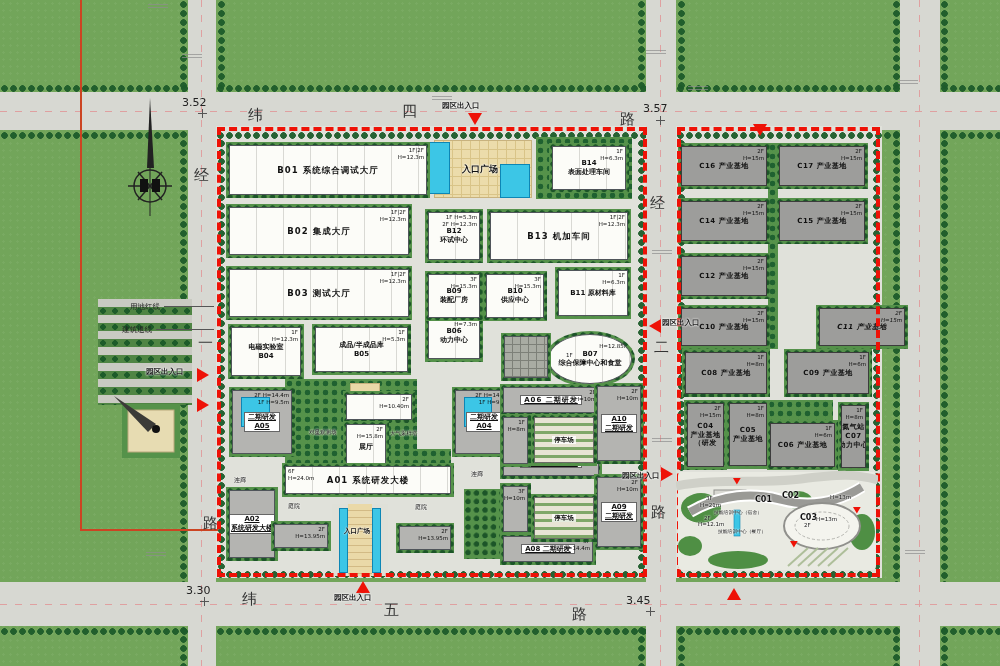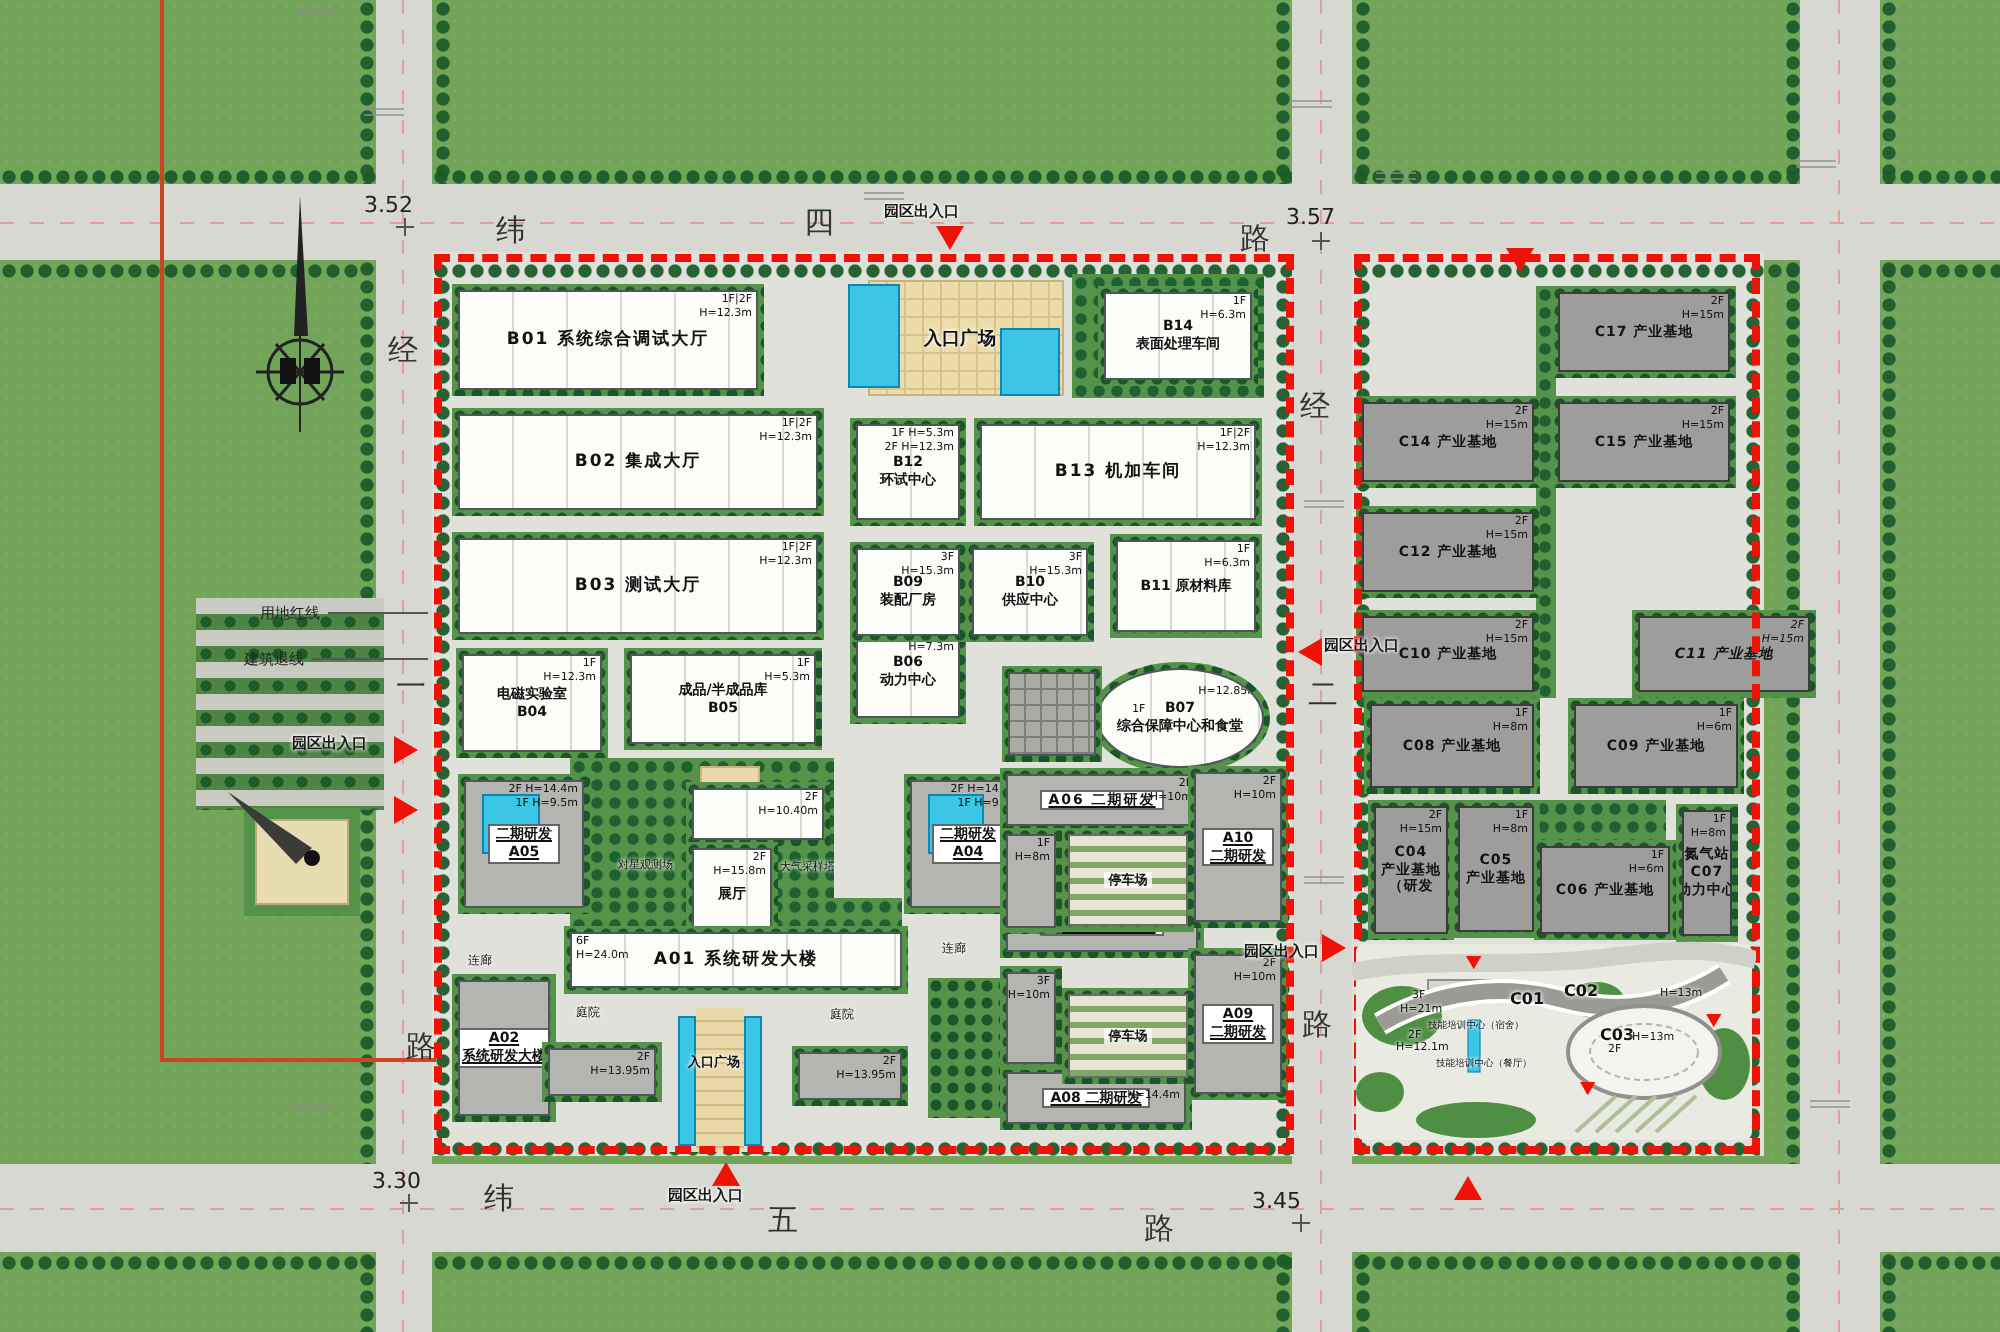--- a/index.html
+++ b/index.html
@@ -233,21 +233,21 @@
     <div class="tr" style="left: 892px; top: 626px; width: 8px; height: 40px;"></div>
     <div class="tr" style="left: 940px; top: 0px; width: 8px; height: 92px;"></div>
     <div class="tr" style="left: 940px; top: 130px; width: 8px; height: 452px;"></div>
     <div class="tr" style="left: 940px; top: 626px; width: 8px; height: 40px;"></div>
     <div class="lawn " style="left: 285px; top: 379px; width: 132px; height: 88px;"></div>
     <div class="lawn " style="left: 285px; top: 449px; width: 166px; height: 14px;"></div>
     <div class="lawn " style="left: 536px; top: 137px; width: 96px; height: 62px;"></div>
     <div class="lawn " style="left: 768px; top: 143px; width: 10px; height: 206px;"></div>
     <div class="lawn " style="left: 767px; top: 400px; width: 66px; height: 20px;"></div>
     <div class="lawn round" style="left: 551px; top: 345px; width: 26px; height: 26px;"></div>
-    <div class="bw tb" style="left: 226px; top: 142px; width: 156px; height: 56px;">
+    <div class="bw tb" style="left: 226px; top: 142px; width: 204px; height: 56px;">
       <div class="bi">
         <div class="ann">
           <div>1F|2F</div>
           <div>H=12.3m</div>
         </div>
         <div class="ln big">B01  系统综合调试大厅</div>
       </div>
     </div>
     <div class="bw tb" style="left: 226px; top: 204px; width: 186px; height: 54px;">
       <div class="bi">
@@ -526,20 +526,29 @@
           <div>H=13.95m</div>
         </div>
       </div>
     </div>
     <div class="bw ta" style="left: 396px; top: 523px; width: 58px; height: 30px;">
       <div class="bi">
         <div class="ann">
           <div>2F</div>
           <div>H=13.95m</div>
         </div>
+      </div>
+    </div>
+    <div class="bw tc" style="left: 678px; top: 143px; width: 92px; height: 46px;">
+      <div class="bi">
+        <div class="ann">
+          <div>2F</div>
+          <div>H=15m</div>
+        </div>
+        <div class="ln">C16 产业基地</div>
       </div>
     </div>
     <div class="bw tc" style="left: 776px; top: 143px; width: 92px; height: 46px;">
       <div class="bi">
         <div class="ann">
           <div>2F</div>
           <div>H=15m</div>
         </div>
         <div class="ln">C17 产业基地</div>
       </div>

